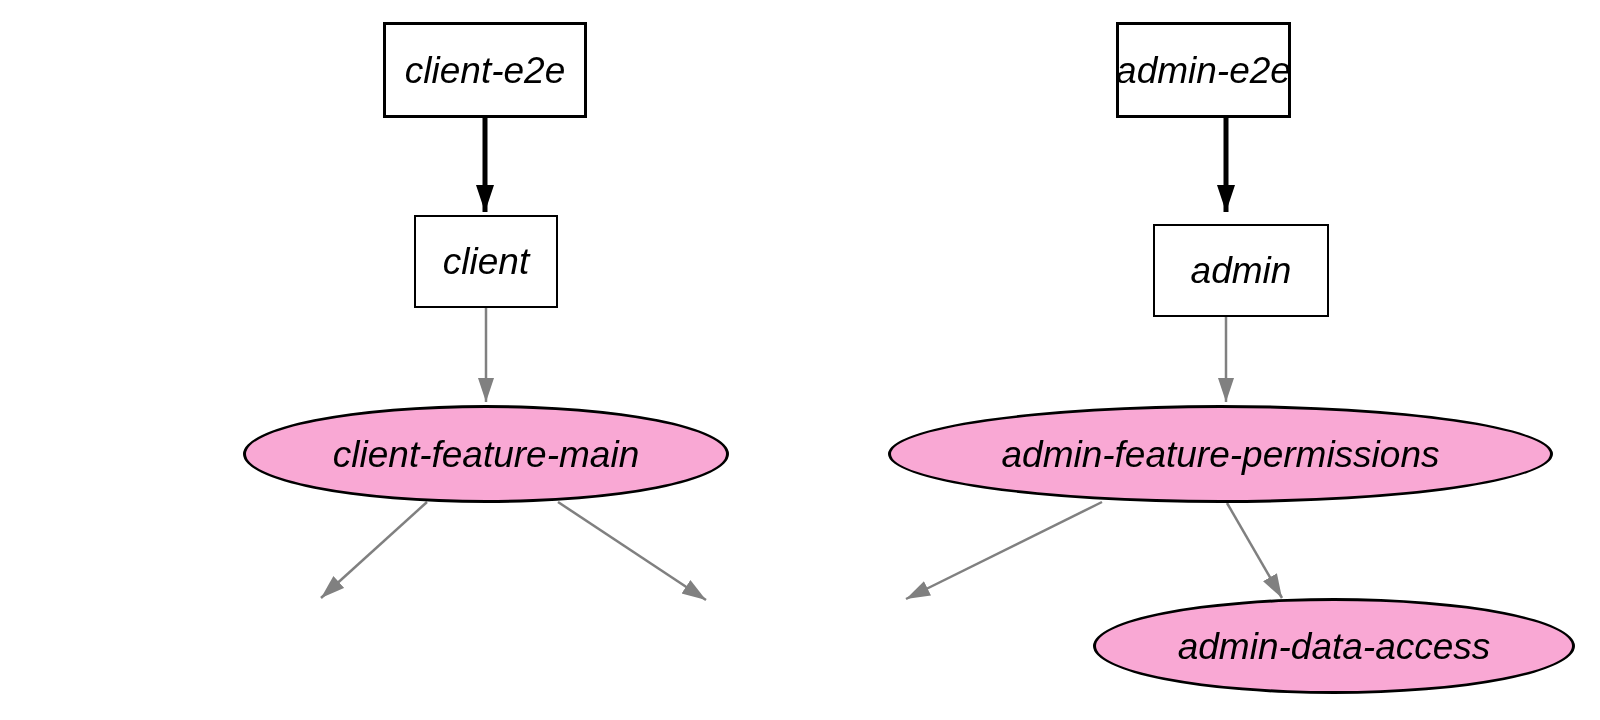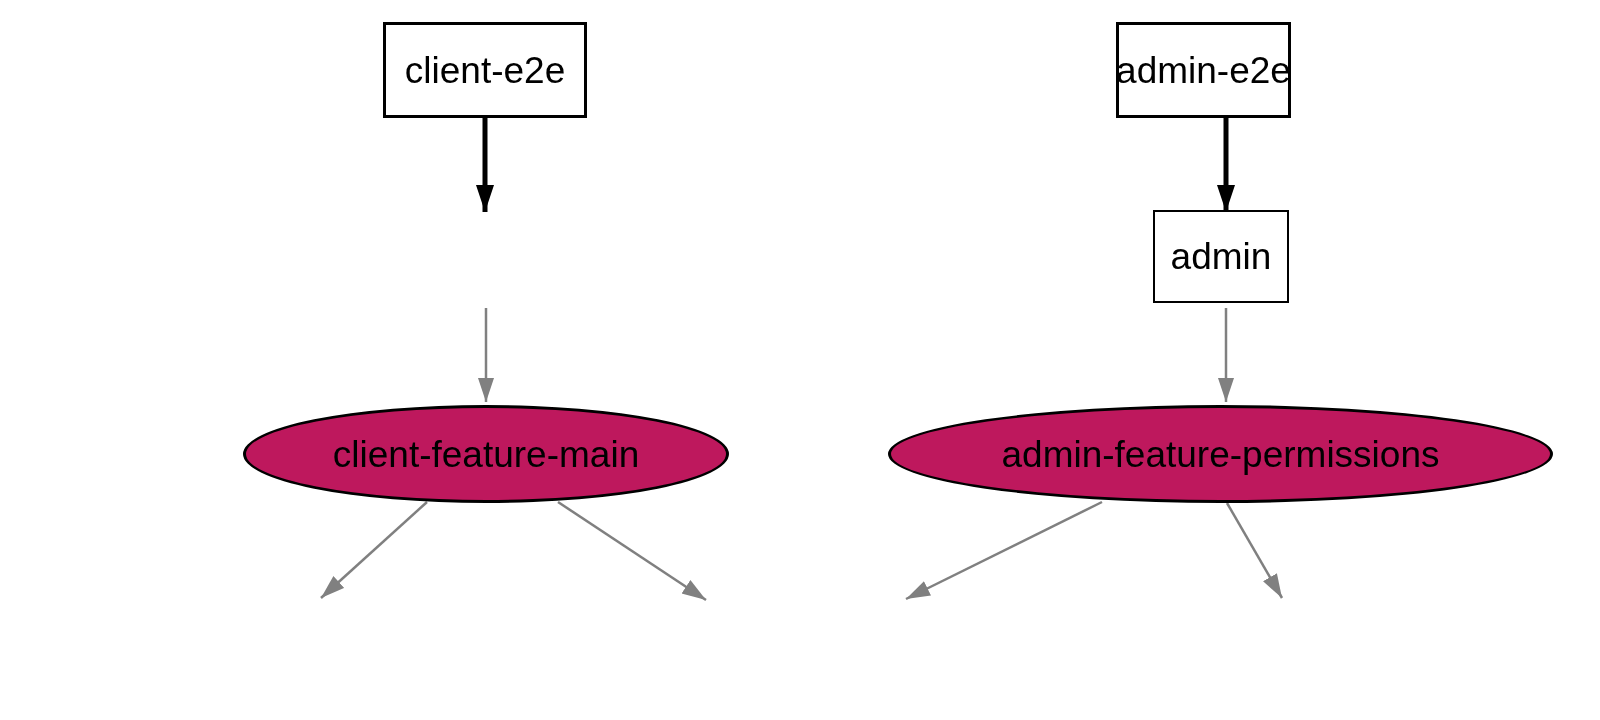--- a/index.html
+++ b/index.html
@@ -28,38 +28,39 @@
     z-index: 1;
     display: flex;
     align-items: center;
     justify-content: center;
     box-sizing: border-box;
     font-size: 37px;
     line-height: 1;
     color: #000000;
     white-space: nowrap;
     text-align: center;
+    font-style: italic;
   }
   .node.box {
     background: #ffffff;
     border: 2px solid #000000;
   }
   .node.box.bold-border {
     border-width: 3px;
   }
   .node.ellipse {
-    background: #be185d;
+    background: #f9a8d4;
     border: 3px solid #000000;
     border-radius: 50%;
   }
   
   .pos-client-e2e            { left: 383px;  top: 22px;  width: 204px; height: 96px; }
   .pos-admin-e2e             { left: 1116px; top: 22px;  width: 175px; height: 96px; }
   .pos-client                { left: 414px;  top: 215px; width: 144px; height: 93px; }
-  .pos-admin                 { left: 1153px; top: 210px; width: 136px; height: 93px; }
+  .pos-admin                 { left: 1153px; top: 224px; width: 176px; height: 93px; }
   .pos-client-feature-main   { left: 243px;  top: 405px; width: 486px; height: 98px; }
   .pos-admin-feature-perms   { left: 888px;  top: 405px; width: 665px; height: 98px; }
   .pos-client-data-access    { left: 12px;   top: 597px; width: 471px; height: 96px; }
   .pos-components-shared     { left: 536px;  top: 597px; width: 499px; height: 96px; }
   .pos-admin-data-access     { left: 1093px; top: 598px; width: 482px; height: 96px; }
 </style>
 </head>
 <body>
 
 <div class="canvas">
@@ -83,23 +84,25 @@
     <line x1="427" y1="502" x2="321" y2="598" stroke="#808080" stroke-width="2.5" marker-end="url(#arrow-gray)"></line>
     <line x1="558" y1="502" x2="706" y2="600" stroke="#808080" stroke-width="2.5" marker-end="url(#arrow-gray)"></line>
     <line x1="1102" y1="502" x2="906" y2="599" stroke="#808080" stroke-width="2.5" marker-end="url(#arrow-gray)"></line>
     <line x1="1227" y1="503" x2="1282" y2="598" stroke="#808080" stroke-width="2.5" marker-end="url(#arrow-gray)"></line>
   </svg>
 
   <div class="node box bold-border pos-client-e2e">client-e2e</div>
 
   <div class="node box bold-border pos-admin-e2e">admin-e2e</div>
 
+  <div class="node box pos-client">client</div>
 
   <div class="node box pos-admin">admin</div>
 
   <div class="node ellipse pos-client-feature-main">client-feature-main</div>
 
   <div class="node ellipse pos-admin-feature-perms">admin-feature-permissions</div>
 
 
 
+  <div class="node ellipse pos-admin-data-access">admin-data-access</div>
 
 </div>
 
 </body></html>

